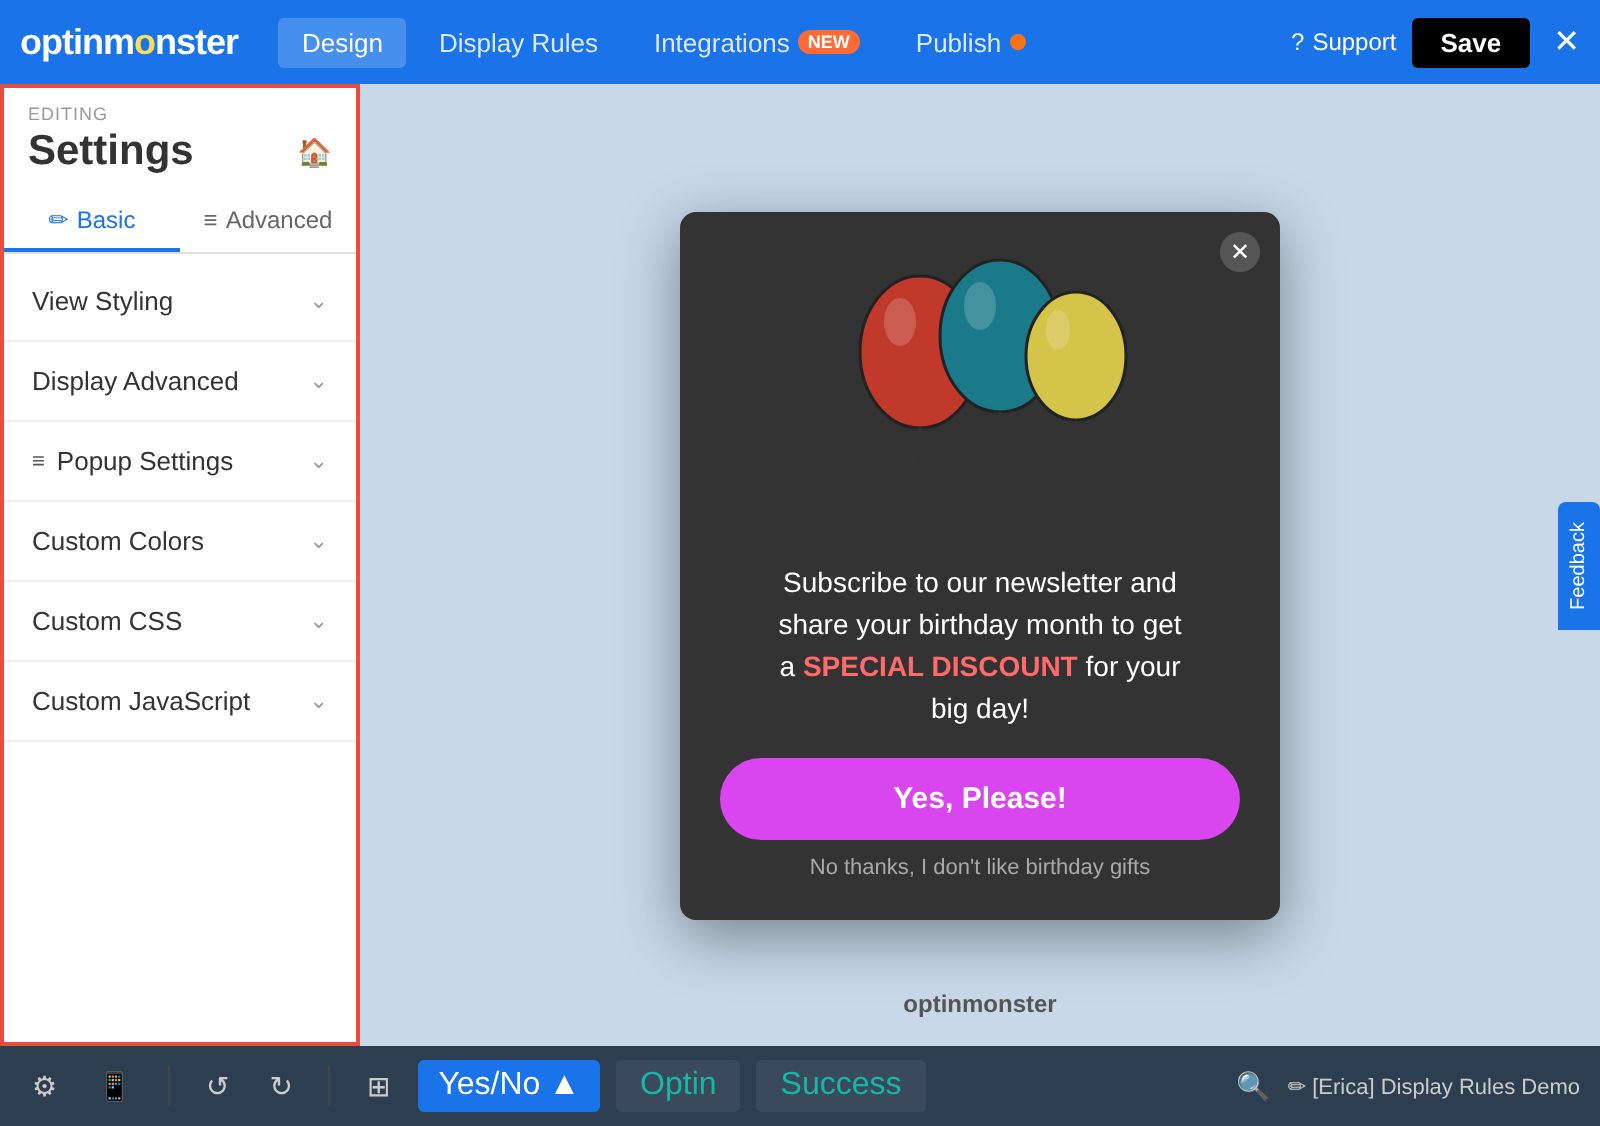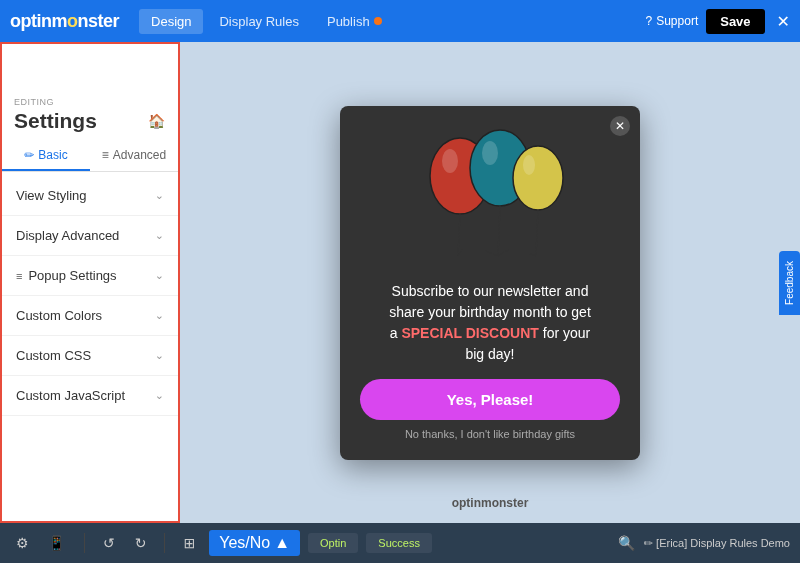--- a/index.html
+++ b/index.html
@@ -54,21 +54,21 @@
     .main-layout {
       display: flex; height: calc(563px - 42px - 40px);
     }
 
     
     .sidebar {
       width: 180px; background: white; border-right: 1px solid #e0e0e0; flex-shrink: 0;
       display: flex; flex-direction: column; border: 2px solid #e74c3c;
     }
     .editing-label {
-      font-size: 9px; color: #999; padding: 8px 12px 0; text-transform: uppercase; letter-spacing: 0.5px; margin-top: 45px;
+      font-size: 9px; color: #999; padding: 8px 12px 0; text-transform: uppercase; letter-spacing: 0.5px;
     }
     .settings-header {
       display: flex; align-items: center; justify-content: space-between; padding: 2px 12px 8px;
     }
     .settings-title {
       font-size: 21px; font-weight: 600; color: #333;
     }
     .home-icon {
       color: #555; font-size: 14px; cursor: pointer;
     }
@@ -138,21 +138,21 @@
     .bottom-icon {
       color: #ccc; font-size: 14px; cursor: pointer; padding: 4px 6px;
     }
     .bottom-divider {
       width: 1px; height: 20px; background: #444; margin: 0 4px;
     }
     .view-toggle-btn {
       background: #1a73e8; color: white; border: none; border-radius: 3px; padding: 4px 10px; font-size: 16px; cursor: pointer; display: flex; align-items: center; gap: 4px;
     }
     .bottom-tab-btn {
-      background: #3a4a5c; color: #bef264; border: none; border-radius: 3px; padding: 4px 12px; font-size: 11px; cursor: pointer;
+      background: #3a4a5c; color: #14b8a6; border: none; border-radius: 3px; padding: 4px 12px; font-size: 16px; cursor: pointer;
     }
     .bottom-right {
       margin-left: auto; display: flex; align-items: center; gap: 8px;
     }
     .search-icon-btn {
       color: #ccc; font-size: 14px; cursor: pointer;
     }
     .campaign-label {
       color: #ccc; font-size: 11px; display: flex; align-items: center; gap: 4px;
     }
@@ -163,20 +163,24 @@
 <div class="top-nav">
   <div class="logo">
     <span class="logo-text">optinm<span>o</span>nster</span>
   </div>
   <div class="nav-tabs">
     <div class="nav-tab active">
       <span>Design</span>
     </div>
     <div class="nav-tab">
       <span>Display Rules</span>
+    </div>
+    <div class="nav-tab">
+      <span>Integrations</span>
+      <span class="nav-badge">NEW</span>
     </div>
     <div class="nav-tab">
       <span>Publish</span>
       <span class="nav-badge-blue"></span>
     </div>
   </div>
   <div class="nav-right">
     <div class="support-btn">
       <span>?</span>
       <span>Support</span>

